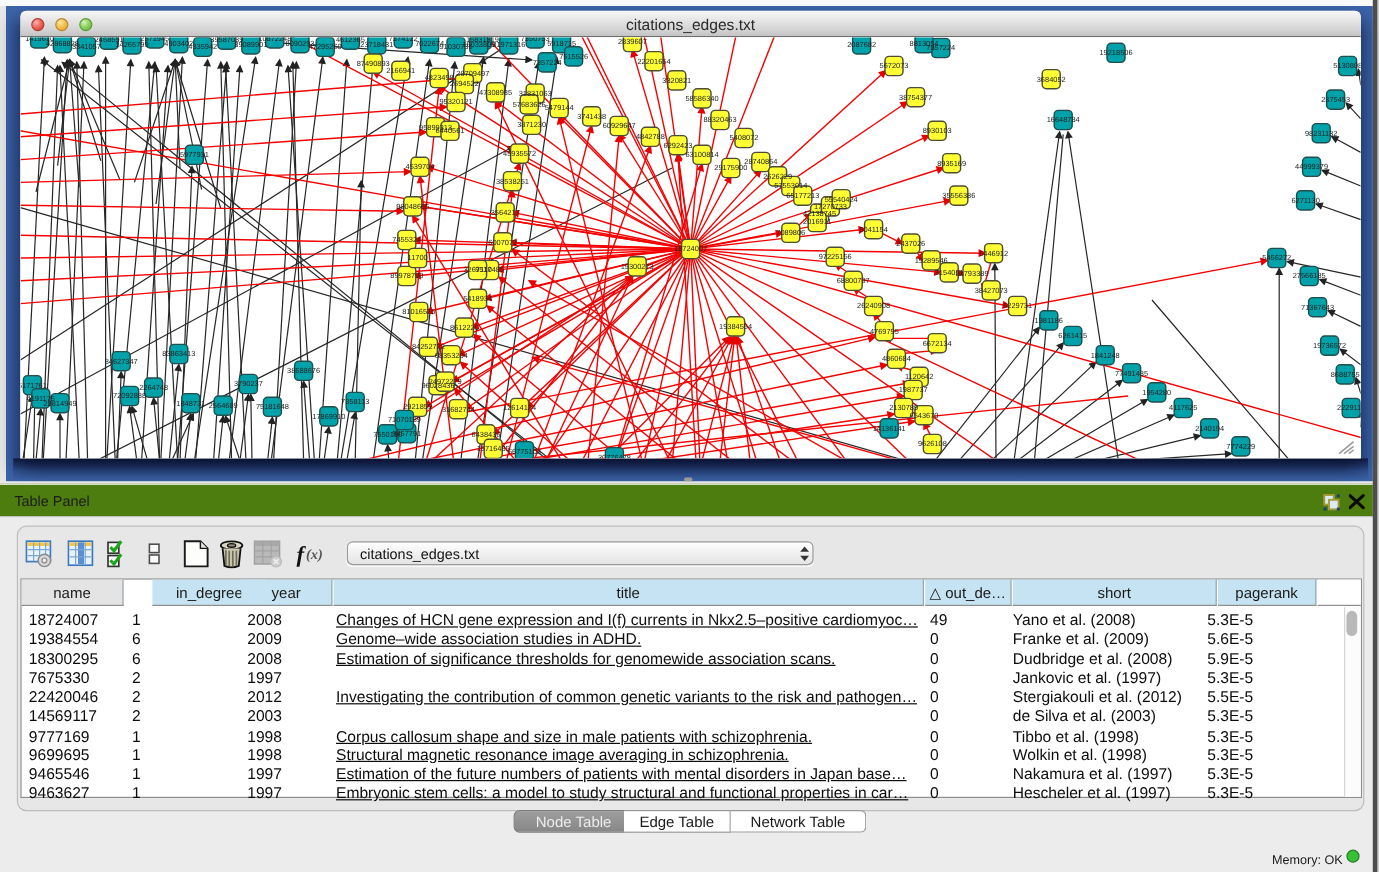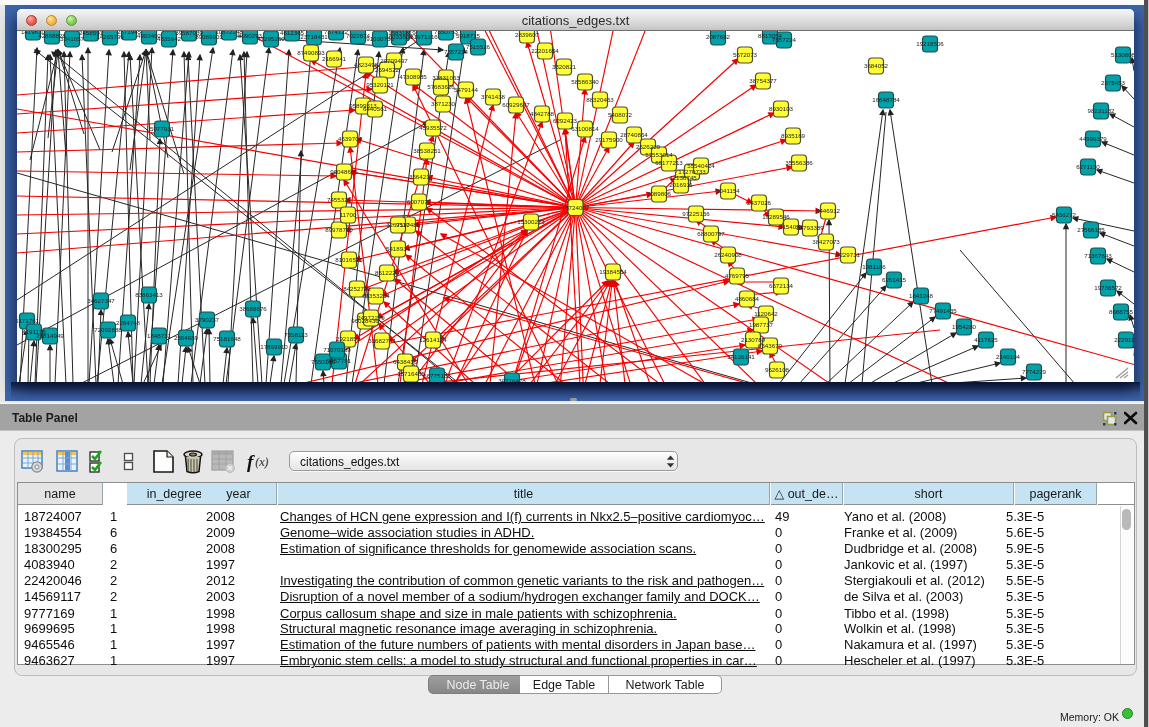--- a/index.html
+++ b/index.html
@@ -22,22 +22,22 @@
   #tl2 { left:46px; background:radial-gradient(circle at 35% 30%, #ffe9b0, #f5c14c 45%, #dd9e27); border:0.5px solid #b8862b;}
   #tl3 { left:66px; background:radial-gradient(circle at 35% 30%, #d7f3bd, #8fd463 45%, #62ab35); border:0.5px solid #5d9a38;}
   #wtitle { left:17px; top:13px; width:1117px; text-align:center; font-size:13px; color:#2b2b2b; }
   #canvas { left:17px; top:31px; width:1117px; height:351px; background:#fff; overflow:hidden; }
   #grip { left:1114px; top:366px; width:16px; height:13px; }
   
   #winshadow { left:11px; top:382px; width:1129px; height:19px;
      background:linear-gradient(rgba(5,10,38,.75), rgba(20,35,80,.25) 55%, rgba(60,100,169,0)); }
   #splitdot { left:570px; top:398px; width:7px; height:3px; border-radius:2px; background:#9a9a9a; }
   
-  #panelhead { left:0; top:403px; width:1144px; height:28px; background:#a3a3a3;
-     border-top:1px solid #f8f8f8; border-bottom:1px solid #c2c2c2;font-weight:bold; }
+  #panelhead { left:0; top:403px; width:1144px; height:28px; background:#4d7c0f;
+     border-top:1px solid #f8f8f8; border-bottom:1px solid #c2c2c2; }
   #panelhead span { position:absolute; left:12px; top:7px; font-size:12px; color:#1c1c1c; }
   #panelbody { left:0; top:431px; width:1144px; height:296px; background:#ececec; }
   #panel { left:14px; top:438px; width:1123px; height:238px; background:#e7e7e7;
      border:1px solid #bdbdbd; border-radius:8px; }
   
   .ticon { position:absolute; top:450px; }
   #combo { left:289px; top:451px; width:389px; height:20px; border:1px solid #9b9b9b; border-radius:5px;
      background:linear-gradient(#ffffff,#f2f2f2 45%,#e4e4e4); box-shadow:0 1px 1px rgba(255,255,255,.8); }
   #combo span { position:absolute; left:10px; top:3px; font-size:12px; color:#111; }
   
@@ -738,41 +738,40 @@
 <div class="tr" style="top:541px">
     <span class="c1">18300295</span>
     <span class="c2">6</span>
     <span class="c3">2008</span>
     <span class="c4">Estimation of significance thresholds for genomewide association scans.</span>
     <span class="c5">0</span>
     <span class="c6">Dudbridge et al. (2008)</span>
     <span class="c7">5.9E-5</span>
   </div>
 <div class="tr" style="top:557px">
-    <span class="c1">4083940</span>
+    <span class="c1">7675330</span>
     <span class="c2">2</span>
     <span class="c3">1997</span>
     <span class="c5">0</span>
     <span class="c6">Jankovic et al. (1997)</span>
     <span class="c7">5.3E-5</span>
   </div>
 <div class="tr" style="top:573px">
     <span class="c1">22420046</span>
     <span class="c2">2</span>
     <span class="c3">2012</span>
     <span class="c4">Investigating the contribution of common genetic variants to the risk and pathogen…</span>
     <span class="c5">0</span>
     <span class="c6">Stergiakouli et al. (2012)</span>
     <span class="c7">5.5E-5</span>
   </div>
 <div class="tr" style="top:589px">
     <span class="c1">14569117</span>
     <span class="c2">2</span>
     <span class="c3">2003</span>
-    <span class="c4">Disruption of a novel member of a sodium/hydrogen exchanger family and DOCK…</span>
     <span class="c5">0</span>
     <span class="c6">de Silva et al. (2003)</span>
     <span class="c7">5.3E-5</span>
   </div>
 <div class="tr" style="top:606px">
     <span class="c1">9777169</span>
     <span class="c2">1</span>
     <span class="c3">1998</span>
     <span class="c4">Corpus callosum shape and size in male patients with schizophrenia.</span>
     <span class="c5">0</span>

